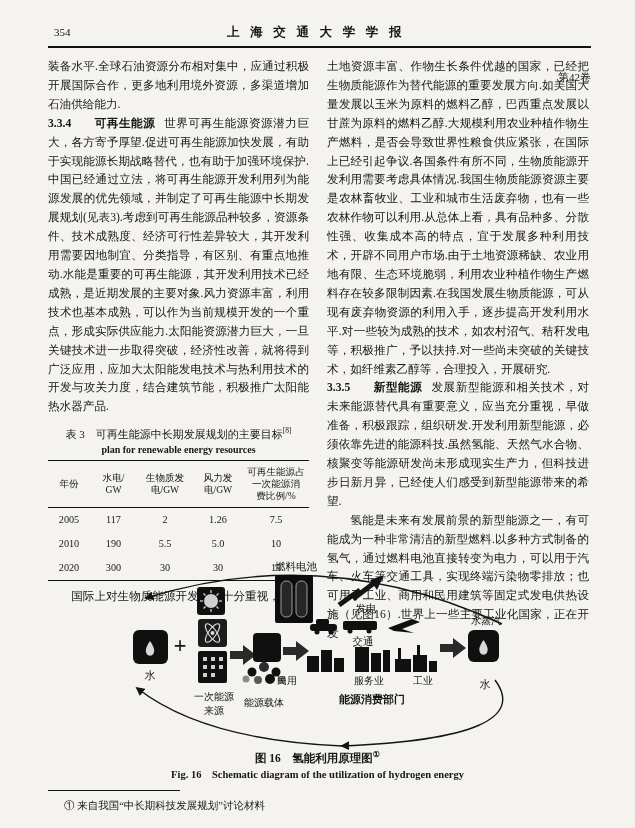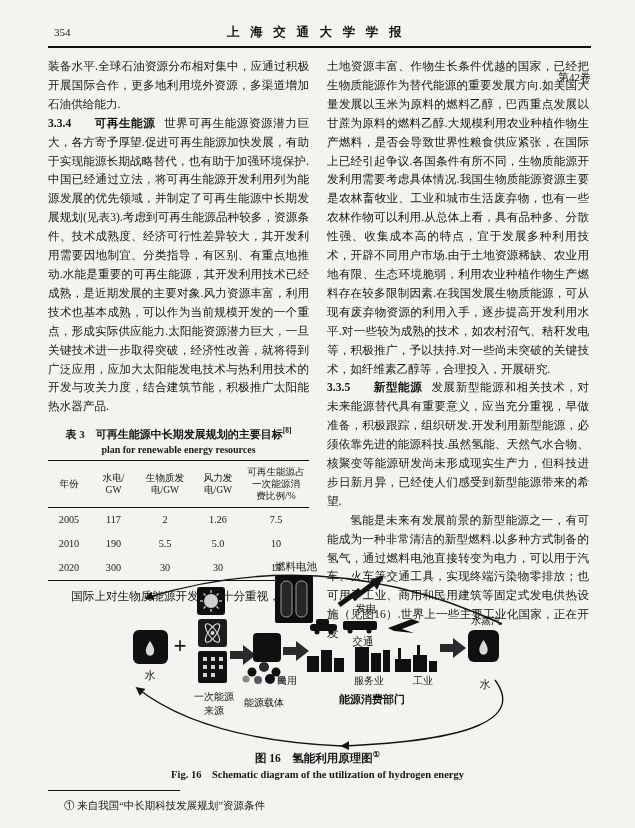--- a/index.html
+++ b/index.html
@@ -14,21 +14,21 @@
   .hdr-rule{position:absolute;top:46px;left:48px;right:44px;border-top:2px solid #111;}
   
   .col{position:absolute;top:58px;font-size:11.6px;line-height:18.9px;text-align:justify;}
   .col-l{left:48px;width:261px;}
   .col-r{left:327px;width:262px;}
   .para{margin:0;}
   .indent{text-indent:2em;}
   .sec-num{margin-right:23px;}
   .sec-title{margin-right:9px;}
   
-  .tbl-cap-zh{margin-top:6px;text-align:center;font-weight:bold;font-size:11px;line-height:15px;}
+  .tbl-cap-zh{margin-top:6px;text-align:center;font-weight:normal;font-size:11px;line-height:15px;}
   .tbl-cap-en{text-align:center;font-weight:bold;font-size:10px;line-height:13.5px;margin:1px 0 4px 0;}
   table.t3{width:100%;border-collapse:collapse;border-top:1.6px solid #111;border-bottom:1.6px solid #111;}
   table.t3 th{font-weight:normal;font-size:9.6px;line-height:12px;white-space:pre-line;
               text-align:center;vertical-align:middle;padding:5px 0;border-bottom:1px solid #111;}
   table.t3 td{font-size:10.2px;text-align:center;padding:3px 0 2px 0;}
   .after-tbl{margin-top:7px;}
   
   .fig{position:absolute;left:40px;top:548px;width:560px;height:205px;}
   svg text{font-family:"Liberation Serif","DejaVu Serif",serif;fill:#141414;}
   .fig-cap-zh{position:absolute;top:750px;left:0;width:100%;text-align:center;
@@ -253,15 +253,15 @@
         <path transform="translate(443.5,100)" d="M0,-8 C4,-2 5,1 3.5,4.5 C2,7.5 -2,7.5 -3.5,4.5 C-5,1 -4,-2 0,-8 Z" fill="#d8d8d8"></path>
       </g>
       <text x="445" y="140" font-size="11" text-anchor="middle">水</text>
     </svg>
   </div>
 
   <div class="fig-cap-zh"><span>图 16　氢能利用原理图</span><sup>①</sup></div>
   <div class="fig-cap-en">Fig. 16　Schematic diagram of the utilization of hydrogen energy</div>
 
   <div class="fn-rule"></div>
-  <div class="fn-text">① 来自我国“中长期科技发展规划”资源条件</div>
+  <div class="fn-text">① 来自我国“中长期科技发展规划”讨论材料</div>
 
 </div>
 
 </body></html>

